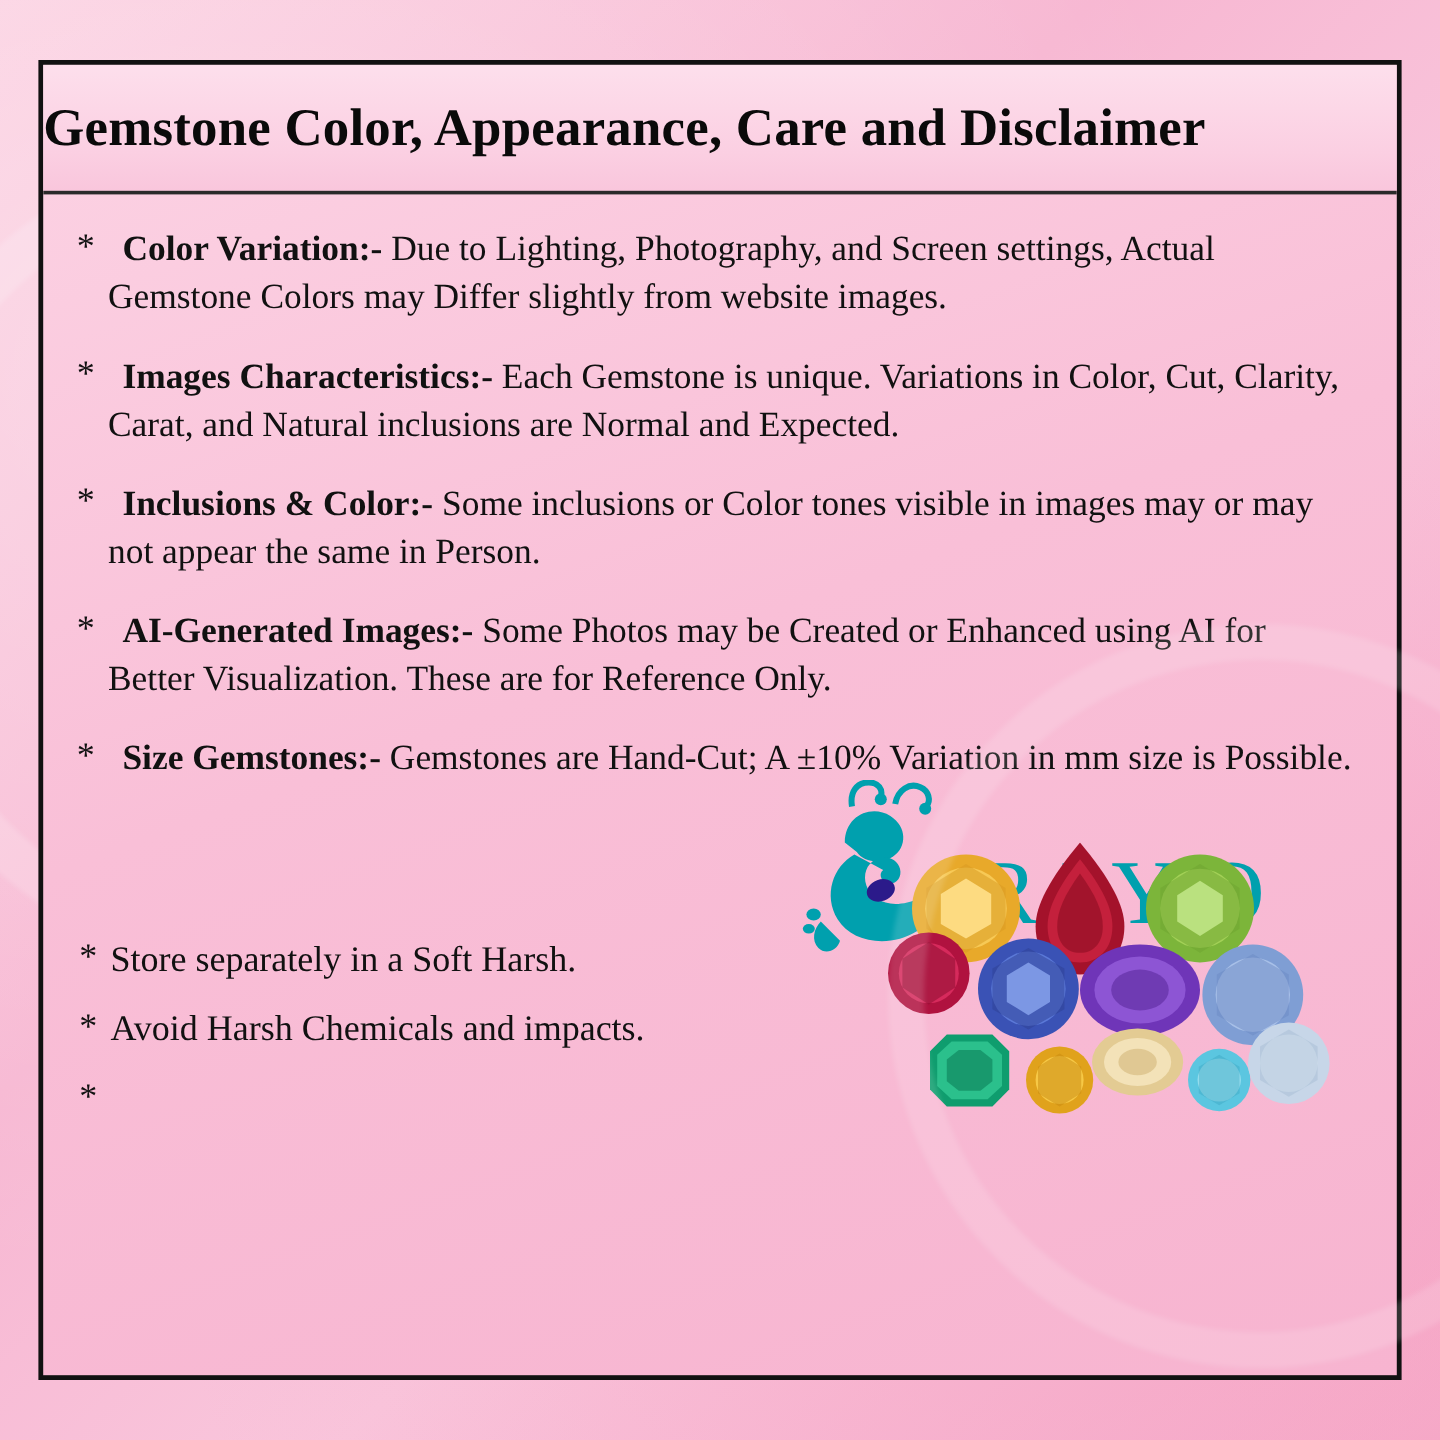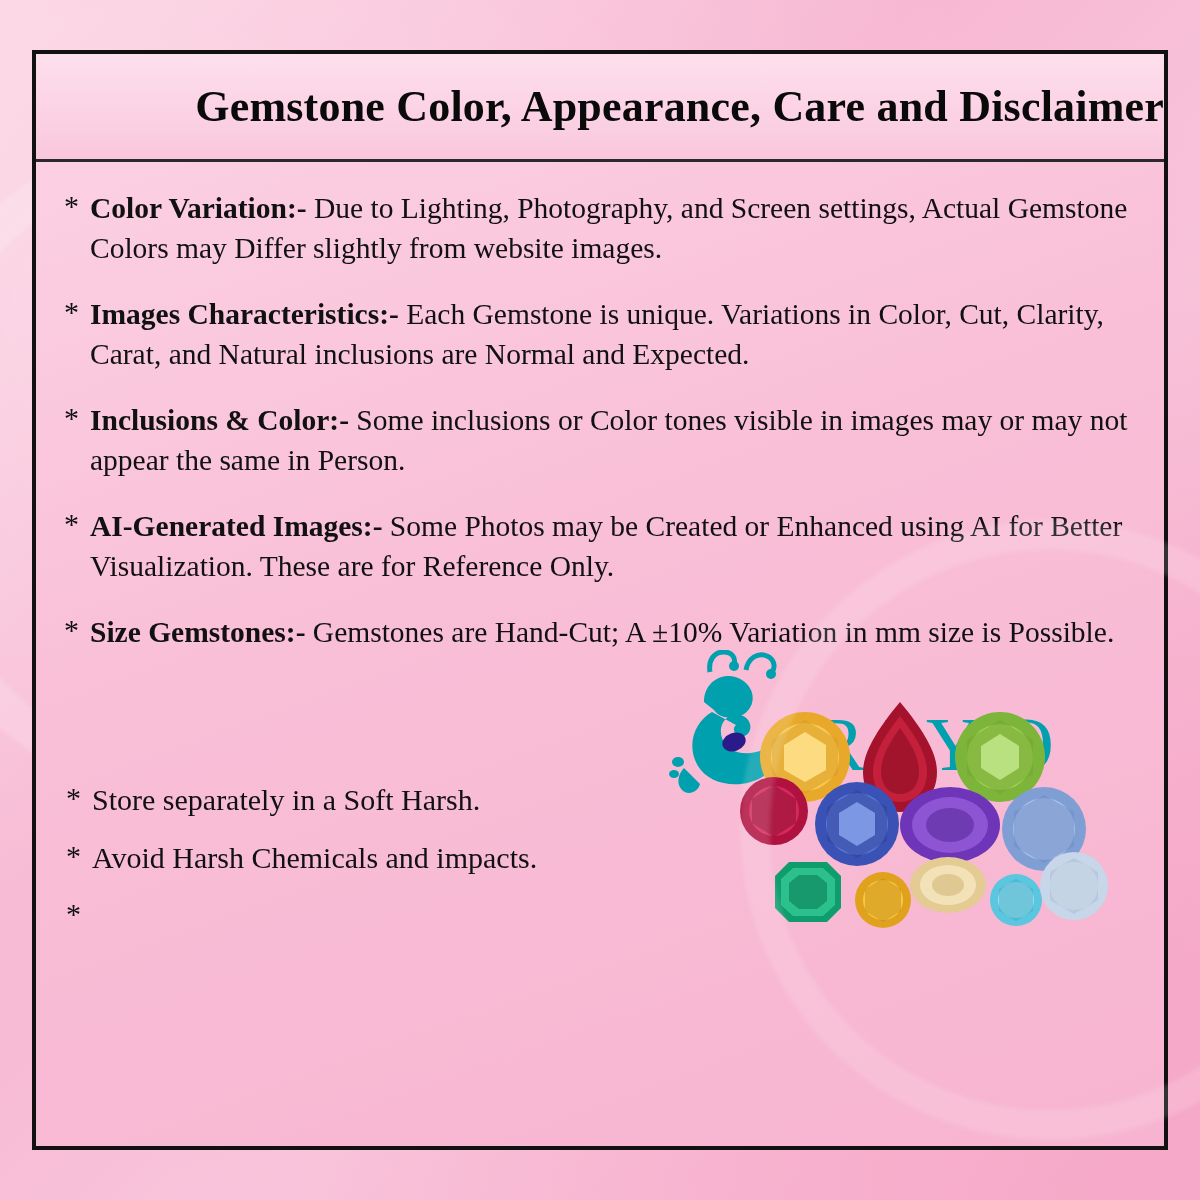--- a/index.html
+++ b/index.html
@@ -58,21 +58,21 @@
     overflow: hidden;
   }
 
   .title-band {
     position: relative;
     height: 105px;
     border-bottom: 3px solid #2a2a2a;
     background: linear-gradient(180deg, #fddfec 0%, #fbcfe2 70%, #f9c6dc 100%);
     display: flex;
     align-items: center;
-    justify-content: flex-end;
+    justify-content: flex-start;
   }
   .title {
     font-size: 44px;
     font-weight: bold;
     color: #0a0a0a;
     letter-spacing: 0.2px;
     text-align: center;
     white-space: nowrap;
   }
 
@@ -95,20 +95,21 @@
     text-align: left;
   }
   .bullet-text {
     font-size: 29.5px;
     line-height: 40px;
     color: #111;
     flex: 1;
   }
   .bullet-text b {
     font-weight: bold;
+    margin-left: 12px;
   }
 
   
   .care-row {
     position: relative;
     height: 96px;
     margin-top: 10px;
   }
   .care-tips {
     position: absolute;

